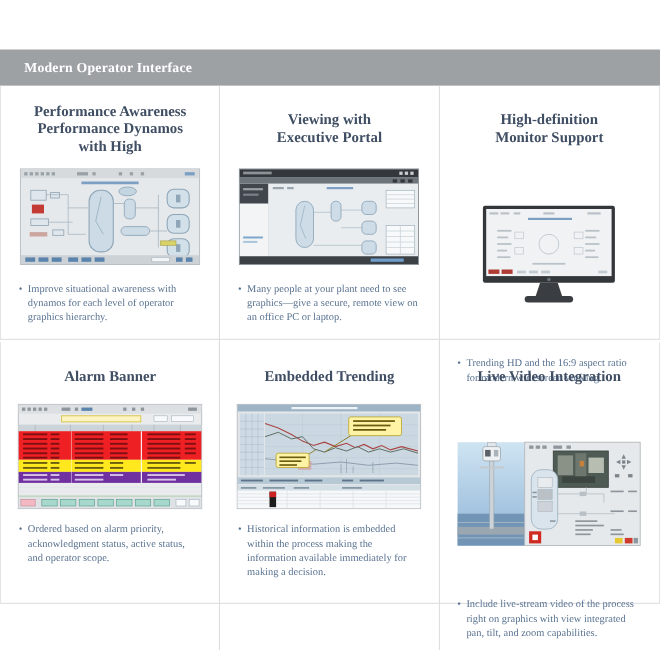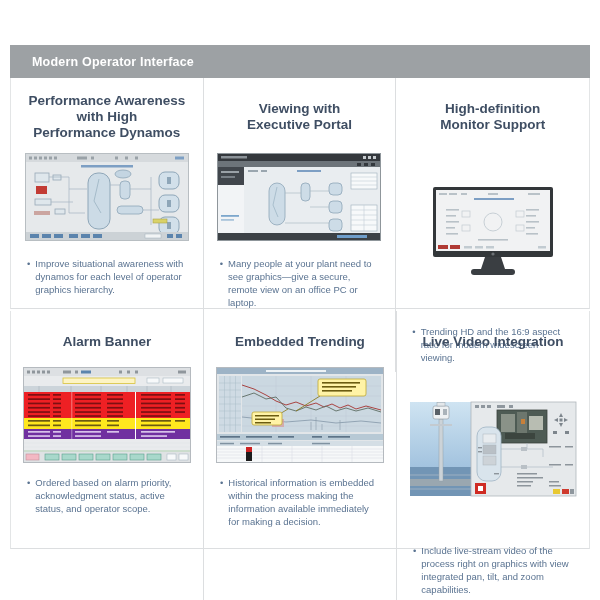--- a/index.html
+++ b/index.html
@@ -1,17 +1,17 @@
 <!DOCTYPE html>
 <html><head>
 <meta charset="utf-8">
 <style>
   html,body{margin:0;padding:0;background:#ffffff;}
   .page{width:600px;height:600px;background:#ffffff;position:relative;font-family:"Liberation Sans",sans-serif;overflow:hidden;}
-  .section{margin:0 10px;}
+  .section{margin:0 0;font-family:Liberation Serif, serif;}
   .section.first{padding-top:45px;}
   .section.second{margin-top:2px;}
   .section-header{background:#9da1a4;color:#ffffff;font-weight:bold;font-size:12.5px;height:33px;display:flex;align-items:center;padding-left:22px;letter-spacing:.2px;}
   .cols{display:grid;grid-template-columns:1fr 1fr 1fr;border-left:1px solid #e3e5e6;border-right:1px solid #e3e5e6;border-bottom:1px solid #dcdee0;background:#ffffff;}
   .cols.s1{height:230px;}
   .cols.s2{height:237px;}
   .col{border-right:1px solid #dcdee0;padding:12px 12px 8px;display:flex;flex-direction:column;align-items:center;}
   .col:last-child{border-right:none;gap:34px;}
   .col-heading{color:#3f4e63;font-weight:bold;font-size:13.5px;line-height:1.18;text-align:center;display:flex;flex-direction:column;justify-content:center;}
   .s1 .col-heading{min-height:54px;}
@@ -30,22 +30,22 @@
 
   <div class="section first">
     <div class="section-header">
       <span>Modern Operator Interface</span>
     </div>
     <div class="cols s1">
 
       <div class="col">
         <div class="col-heading">
           <span>Performance Awareness</span>
+          <span>Performance Dynamos</span>
           <span>with High</span>
-          <span>Performance Dynamos</span>
         </div>
         <div class="figure">
           <svg width="164" height="88" viewBox="0 0 164 88">
             <rect x="0.5" y="0.5" width="163" height="87" fill="#e6e9eb" stroke="#b8bec2"></rect>
             <rect x="1" y="1" width="162" height="8" fill="#d6dadd"></rect>
             <g fill="#9aa2a8">
               <rect x="4" y="3.5" width="3" height="3"></rect>
                 <rect x="9" y="3.5" width="3" height="3"></rect>
                 <rect x="14" y="3.5" width="3" height="3"></rect>
                 <rect x="19" y="3.5" width="3" height="3"></rect>

